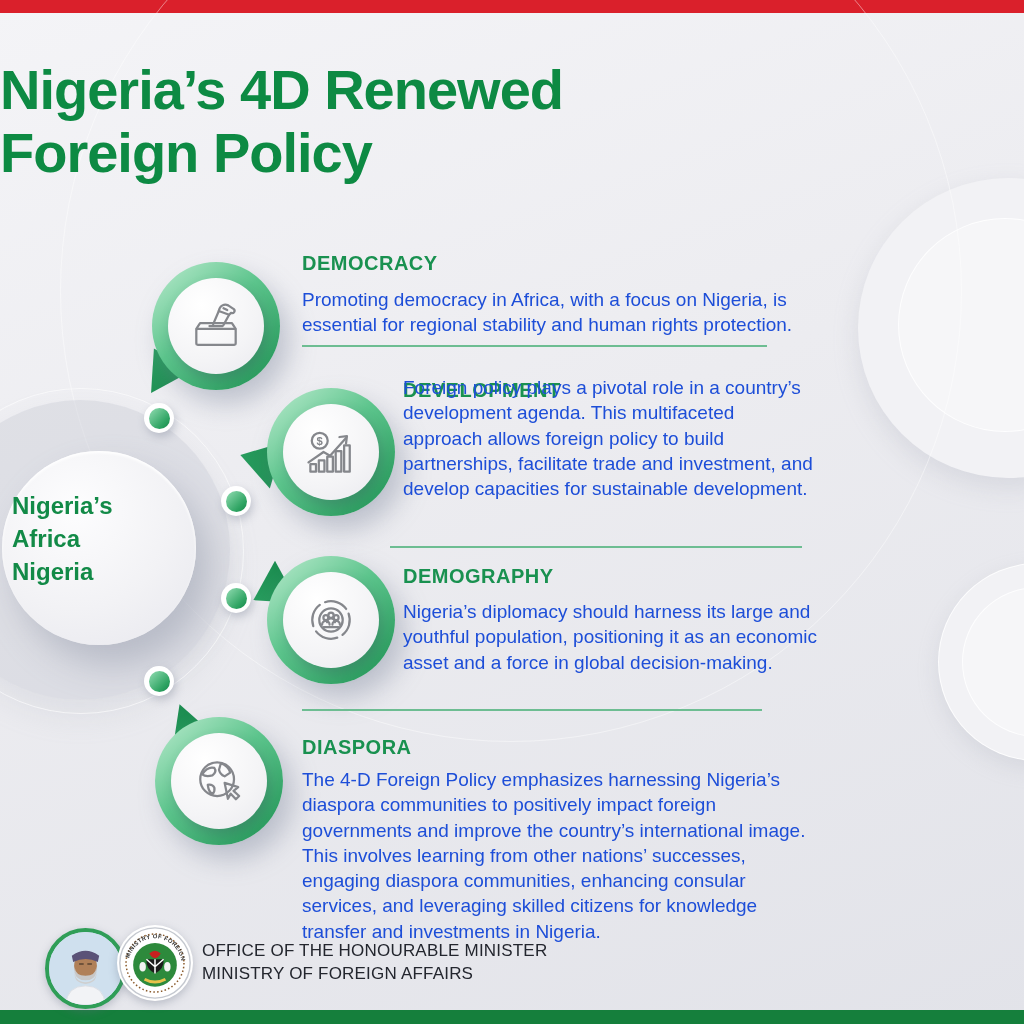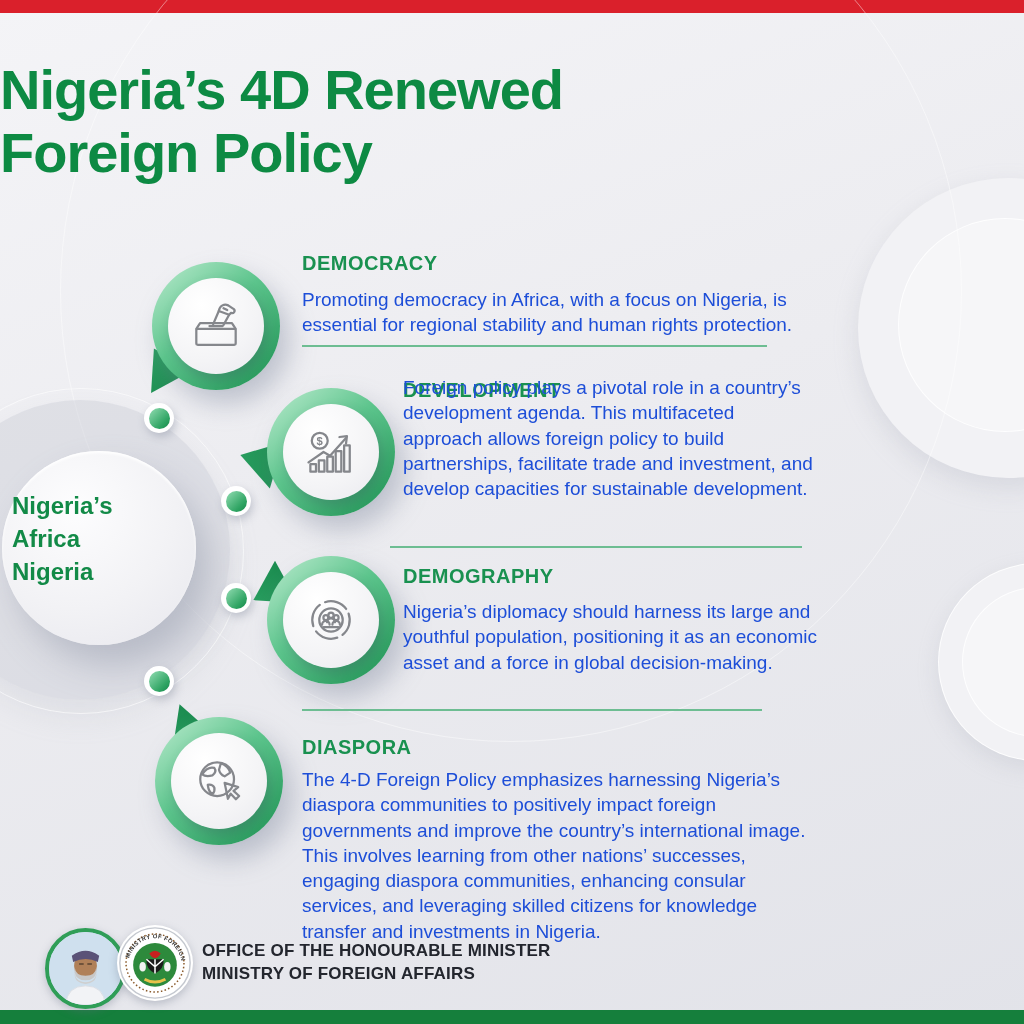--- a/index.html
+++ b/index.html
@@ -70,21 +70,21 @@
   #sep-2{left:390px;top:546px;width:412px;}
   #heading-demography{left:403px;top:565px;text-align:right;}
   #body-demography{left:403px;top:599px;width:458px;}
   #sep-3{left:302px;top:709px;width:460px;}
   #heading-diaspora{left:302px;top:724px;margin-top:12px;}
   #body-diaspora{left:302px;top:759px;width:512px;margin-top:8px;}
 
   
   #minister-photo{left:45px;top:928px;width:73px;height:73px;border-radius:50%;border:4px solid #2f9e57;background:#cfe0ee;overflow:hidden;box-shadow:0 3px 8px rgba(100,108,128,.35);}
   #ministry-seal{left:117px;top:925px;width:76px;height:76px;border-radius:50%;background:#ffffff;box-shadow:0 3px 8px rgba(100,108,128,.35);}
-  #footer-text{left:202px;top:940px;color:#23262e;font-weight:bold;font-size:17px;line-height:1.35;letter-spacing:.2px;}
+  #footer-text{left:202px;top:940px;color:#23262e;font-weight:normal;font-size:17px;line-height:1.35;letter-spacing:.2px;}
 </style>
 </head>
 <body>
 
 <div class="abs" id="red-bar"></div>
 <div class="abs" id="green-bar"></div>
 
 <div class="abs soft-circle" id="deco-tr-outer"></div>
 <div class="abs soft-circle" id="deco-tr-inner"></div>
 <div class="abs soft-circle" id="deco-br-outer"></div>

